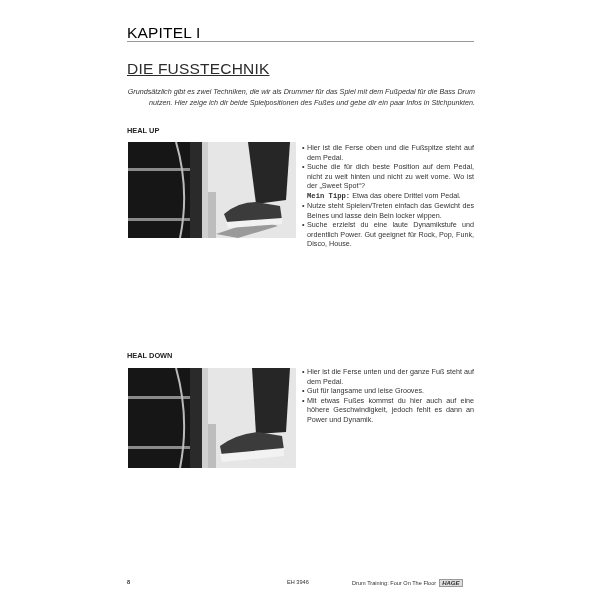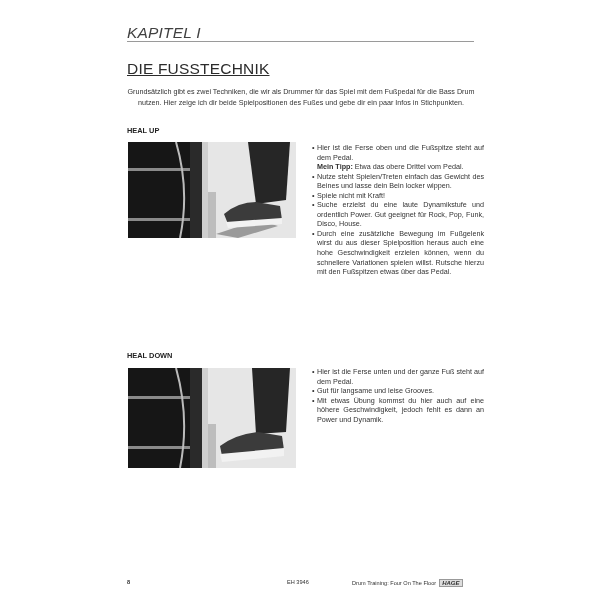--- a/index.html
+++ b/index.html
@@ -1,29 +1,29 @@
 <!DOCTYPE html>
 <html><head>
 <meta charset="utf-8">
 <style>
   html, body { margin:0; padding:0; background:#ffffff; }
   body { width:600px; height:600px; position:relative; overflow:hidden;
          font-family:"Liberation Sans", sans-serif; color:#2a2a2a; }
-  .chapter { position:absolute; left:127px; top:24px; font-size:15.5px; letter-spacing:0.2px; color:#404040;font-style:italic; }
+  .chapter { position:absolute; left:127px; top:24px; font-size:15.5px; letter-spacing:0.2px; color:#000000; }
   .chapter-rule { position:absolute; left:127px; top:41px; width:347px; height:1px; background:#9a9a9a; }
   .title { position:absolute; left:127px; top:60px; font-size:15.5px; color:#2b2b2b; letter-spacing:0.2px;text-decoration:underline; }
-  .intro { position:absolute; left:127px; top:87px; width:348px; font-size:7.2px; line-height:10.6px; text-align:center; color:#333; }
+  .intro { position:absolute; left:127px; top:87px; width:348px; font-size:7.2px; line-height:10.6px; text-align:right; color:#333;font-style:italic; }
   .sec-head { position:absolute; left:127px; font-size:7.4px; font-weight:bold; color:#222; }
   .photo { position:absolute; left:128px; width:168px; background:#e8e8e8; overflow:hidden; }
-  .bullets { position:absolute; left:312px; width:172px; font-size:7.2px; line-height:9.55px; color:#333; text-align:justify; margin:0; padding:0; list-style:none; }
+  .bullets { position:absolute; left:302px; width:172px; font-size:7.2px; line-height:9.55px; color:#333; text-align:justify; margin:0; padding:0; list-style:none; }
   .bullets li { position:relative; padding-left:5px; }
   .bullets li::before { content:"•"; position:absolute; left:0; }
   .bullets li.tip { padding-left:5px; }
   .bullets li.tip::before { content:""; }
-  .bullets b { font-weight:bold; }
+  .bullets b { font-weight:bold;font-family:Liberation Mono, monospace; }
   .footer { position:absolute; top:579px; font-size:5.6px; color:#333; }
   .brand { display:inline-block; background:#ddd; font-weight:bold; font-style:italic; padding:0 2px; margin-left:3px; font-size:6px; border:0.5px solid #999;}
 </style>
 </head>
 <body>
 
 <div class="chapter">KAPITEL I</div>
 <div class="chapter-rule"></div>
 <div class="title">DIE FUSSTECHNIK</div>
 <div class="intro">Grundsätzlich gibt es zwei Techniken, die wir als Drummer für das Spiel mit dem Fußpedal für die Bass Drum nutzen. Hier zeige ich dir beide Spielpositionen des Fußes und gebe dir ein paar Infos in Stichpunkten.</div>
@@ -40,25 +40,24 @@
     <rect x="74" y="0" width="6" height="96" fill="#cfcfcf"></rect>
     <rect x="80" y="50" width="8" height="46" fill="#bdbdbd"></rect>
     <path d="M88 92 L130 78 L150 84 L110 96 Z" fill="#9a9a9a"></path>
     <path d="M120 0 L162 0 L158 58 L128 62 Z" fill="#262626"></path>
     <path d="M96 72 Q110 60 128 60 L152 64 L154 78 L100 82 Z" fill="#3b3b3b"></path>
     <path d="M98 80 L154 76 L154 82 L100 86 Z" fill="#f2f2f2"></path>
   </svg>
 </div>
 <ul class="bullets" style="top:143px;">
   <li>Hier ist die Ferse oben und die Fußspitze steht auf dem Pedal.</li>
+  <li>Suche die für dich beste Position auf dem Pedal, nicht zu weit hinten und nicht zu weit vorne. Wo ist der „Sweet Spot“?</li>
   <li class="tip"><b>Mein Tipp:</b><span> Etwa das obere Drittel vom Pedal.</span></li>
   <li>Nutze steht Spielen/Treten einfach das Gewicht des Beines und lasse dein Bein locker wippen.</li>
-  <li>Spiele nicht mit Kraft!</li>
   <li>Suche erzielst du eine laute Dynamikstufe und ordentlich Power. Gut geeignet für Rock, Pop, Funk, Disco, House.</li>
-  <li>Durch eine zusätzliche Bewegung im Fußgelenk wirst du aus dieser Spielposition heraus auch eine hohe Geschwindigkeit erzielen können, wenn du schnellere Variationen spielen willst. Rutsche hierzu mit den Fußspitzen etwas über das Pedal.</li>
 </ul>
 
 <div class="sec-head" style="top:351px;">HEAL DOWN</div>
 <div class="photo" style="top:368px; height:100px;">
   <svg width="168" height="100" viewBox="0 0 168 100">
     <rect width="168" height="100" fill="#e6e6e6"></rect>
     <rect x="0" y="0" width="62" height="100" fill="#161616"></rect>
     <rect x="0" y="28" width="62" height="3" fill="#8a8a8a"></rect>
     <rect x="0" y="78" width="62" height="3" fill="#8a8a8a"></rect>
     <path d="M48 0 Q62 50 52 100" stroke="#bbbbbb" stroke-width="2" fill="none"></path>
@@ -66,20 +65,20 @@
     <rect x="74" y="0" width="6" height="100" fill="#cfcfcf"></rect>
     <rect x="80" y="56" width="8" height="44" fill="#bdbdbd"></rect>
     <path d="M124 0 L162 0 L158 64 L128 66 Z" fill="#262626"></path>
     <path d="M92 78 Q108 66 130 64 L154 68 L156 82 L94 88 Z" fill="#3b3b3b"></path>
     <path d="M92 86 L156 80 L156 88 L94 94 Z" fill="#f2f2f2"></path>
   </svg>
 </div>
 <ul class="bullets" style="top:367px;">
   <li>Hier ist die Ferse unten und der ganze Fuß steht auf dem Pedal.</li>
   <li>Gut für langsame und leise Grooves.</li>
-  <li>Mit etwas Übung kommst du hier auch auf eine höhere Geschwindigkeit, jedoch fehlt es dann an Power und Dynamik.</li>
+  <li>Mit etwas Fußes kommst du hier auch auf eine höhere Geschwindigkeit, jedoch fehlt es dann an Power und Dynamik.</li>
 </ul>
 
 <div class="footer" style="left:127px; font-weight:bold;">8</div>
 <div class="footer" style="left:287px;">EH 3946</div>
 <div class="footer" style="left:352px;">
   <span>Drum Training: Four On The Floor</span><span class="brand">HAGE</span>
 </div>
 
 </body></html>

